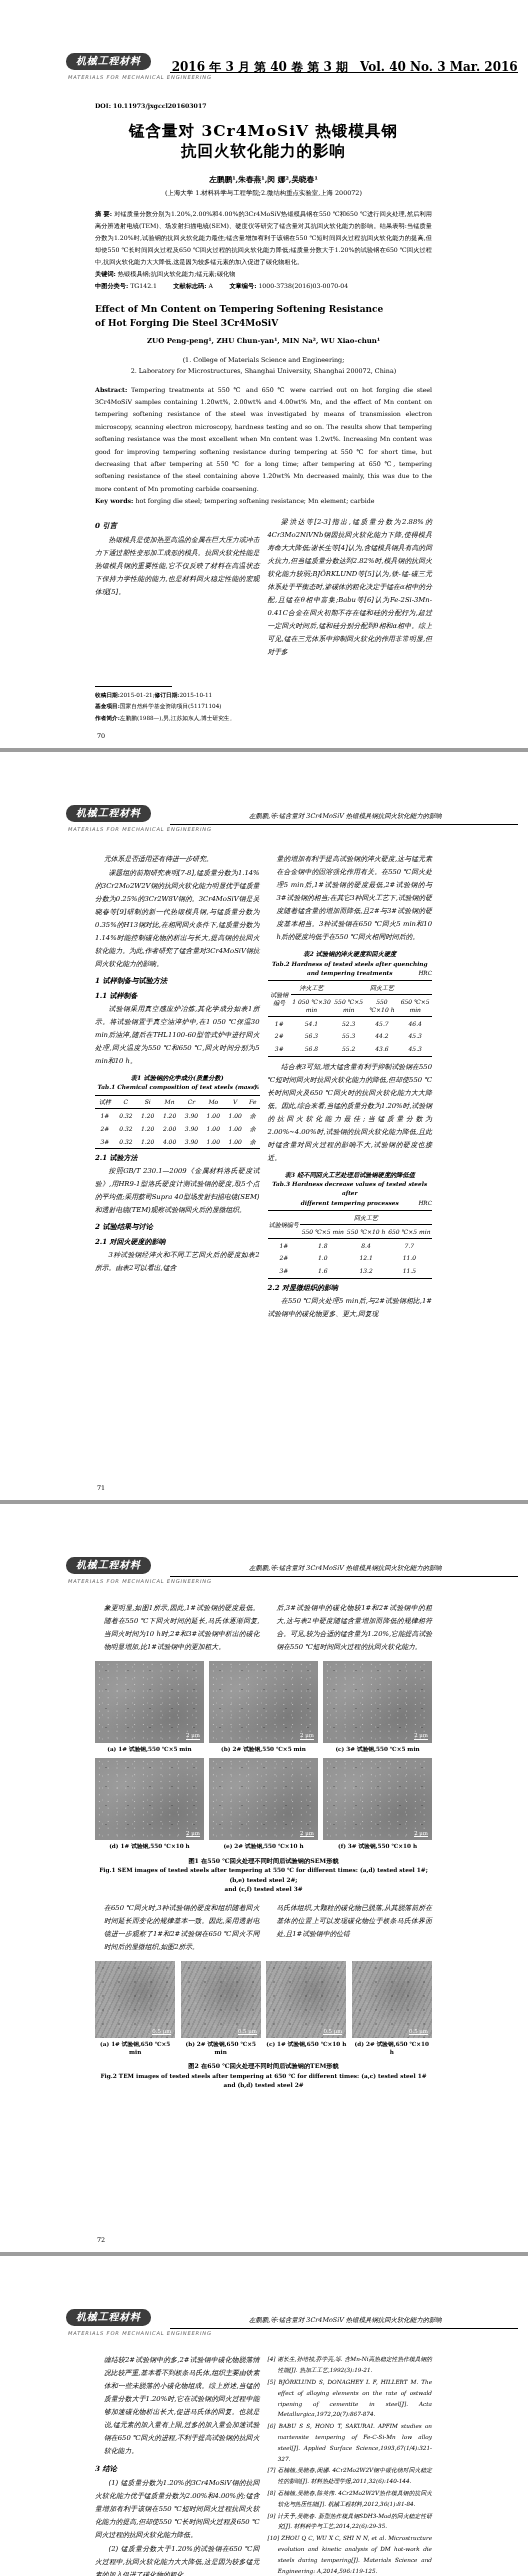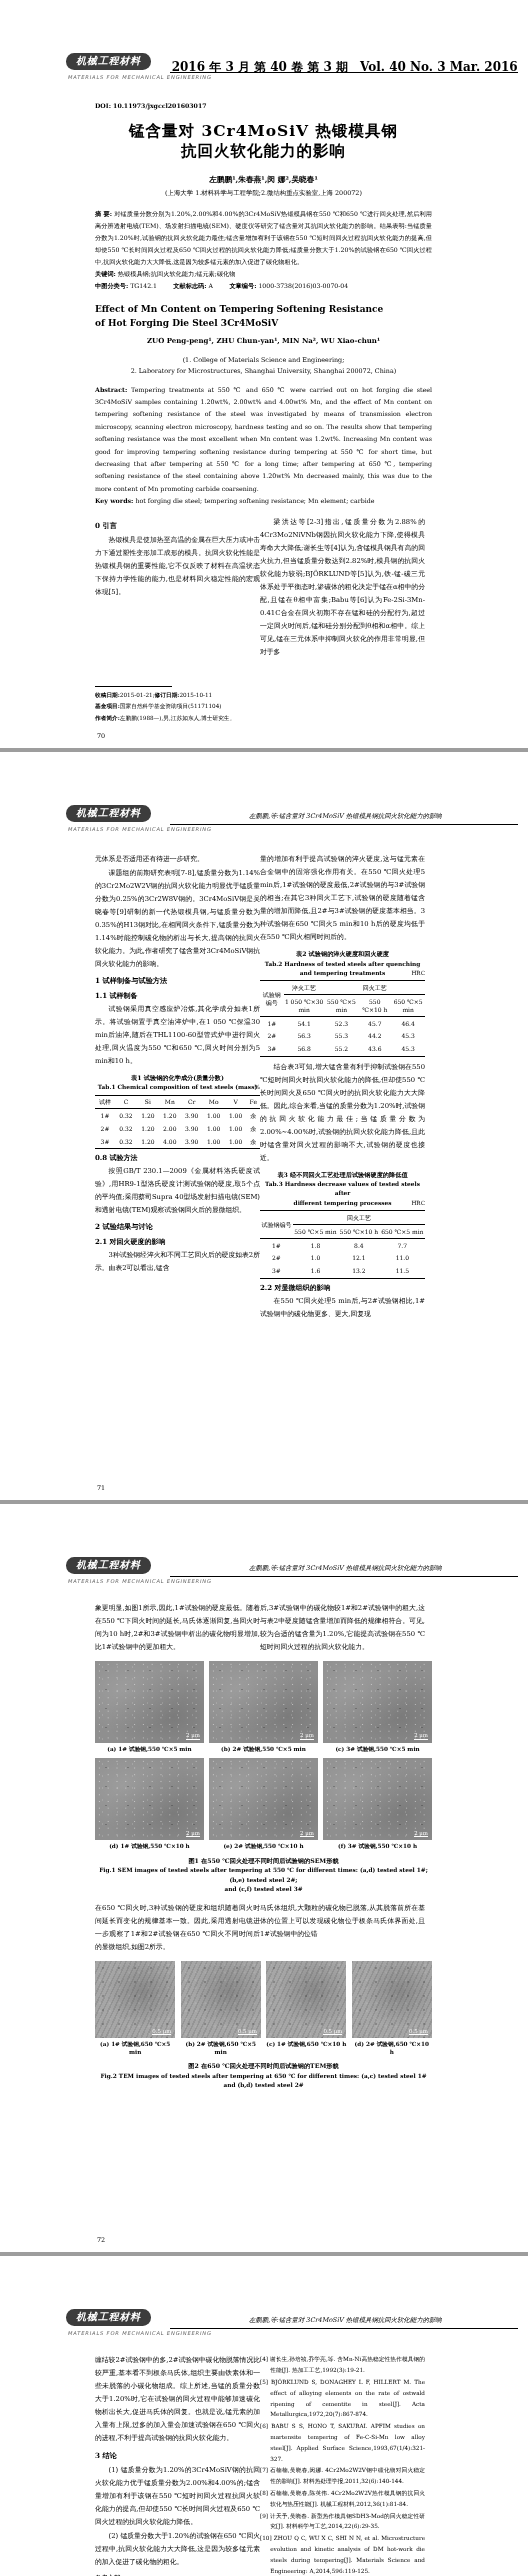--- a/index.html
+++ b/index.html
@@ -43,24 +43,24 @@
   .clc-line .lbl{font-weight:bold;}
   .clc-line .seg{margin-right:14.4px;}
   .title-en{font-weight:bold;font-size:9px;line-height:14px;margin-top:10.3px;}
   .authors-en{text-align:center;font-weight:bold;font-size:7px;margin-top:6px;}
   .affil-en{text-align:center;font-size:6.4px;line-height:11.3px;margin-top:10px;}
   .abs-en{margin-top:6.2px;font-size:6.3px;line-height:12.4px;text-align:justify;}
   .abs-en .lbl,.kw-en .lbl{font-weight:bold;}
   .kw-en{font-size:6.3px;line-height:12.4px;text-align:justify;}
 
   
-  .cols{display:flex;gap:0;margin-top:8.2px;}
+  .cols{display:flex;gap:8px;margin-top:8.2px;font-style:italic;}
   .col{width:165px;}
   .bodytext{font-size:6.8px;line-height:13px;text-align:justify;text-indent:2em;margin:0 0 1px 0;}
-  .bodytext.noindent{text-indent:0;}
+  .bodytext.noindent{text-indent:0;margin-left:9px;}
   .sec-h{font-size:7.2px;font-weight:bold;margin:5.2px 0 3.1px 0;text-indent:0;}
   .sub-h{font-size:7px;font-weight:bold;margin:4.1px 0 2.1px 0;text-indent:0;}
 
   
   .footnote{position:absolute;left:95px;bottom:24px;width:170px;font-size:5.7px;line-height:11.3px;}
   .footnote-rule{width:77px;border-top:0.6px solid #000;margin-bottom:3.1px;}
   .footnote .lbl{font-weight:bold;}
   .pageno{position:absolute;left:97px;bottom:8.2px;font-size:6.4px;}
 
   
@@ -241,21 +241,21 @@
                   <td>1.20</td>
                   <td>4.00</td>
                   <td>3.90</td>
                   <td>1.00</td>
                   <td>1.00</td>
                   <td>余</td>
                 </tr>
               </tbody>
           </table>
         </div>
-        <div class="sub-h">0.8 试验方法</div>
+        <div class="sub-h">2.1 试验方法</div>
         <p class="bodytext">按照GB/T 230.1—2009《金属材料洛氏硬度试验》,用HR9-1型洛氏硬度计测试验钢的硬度,取5个点的平均值;采用蔡司Supra 40型场发射扫描电镜(SEM)和透射电镜(TEM)观察试验钢回火后的显微组织。</p>
         <div class="sec-h">2 试验结果与讨论</div>
         <div class="sub-h">2.1 对回火硬度的影响</div>
         <p class="bodytext">3种试验钢经淬火和不同工艺回火后的硬度如表2所示。由表2可以看出,锰含</p>
       </div>
       <div class="col">
         <p class="bodytext noindent">量的增加有利于提高试验钢的淬火硬度,这与锰元素在合金钢中的固溶强化作用有关。在550 ℃回火处理5 min后,1#试验钢的硬度最低,2#试验钢的与3#试验钢的相当;在其它3种回火工艺下,试验钢的硬度随着锰含量的增加而降低,且2#与3#试验钢的硬度基本相当。3种试验钢在650 ℃回火5 min和10 h后的硬度均低于在550 ℃回火相同时间后的。</p>
         <div class="tblwrap">
           <div class="tcap-cn">表2 试验钢的淬火硬度和回火硬度</div>
           <div class="tcap-en">

